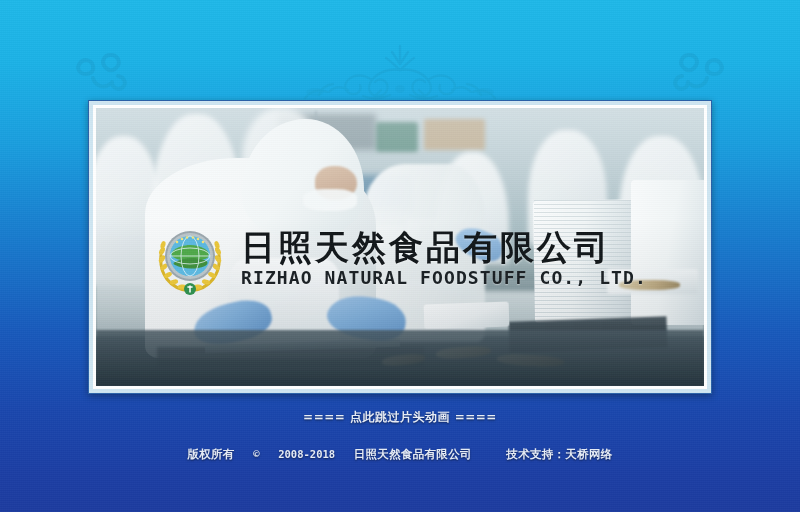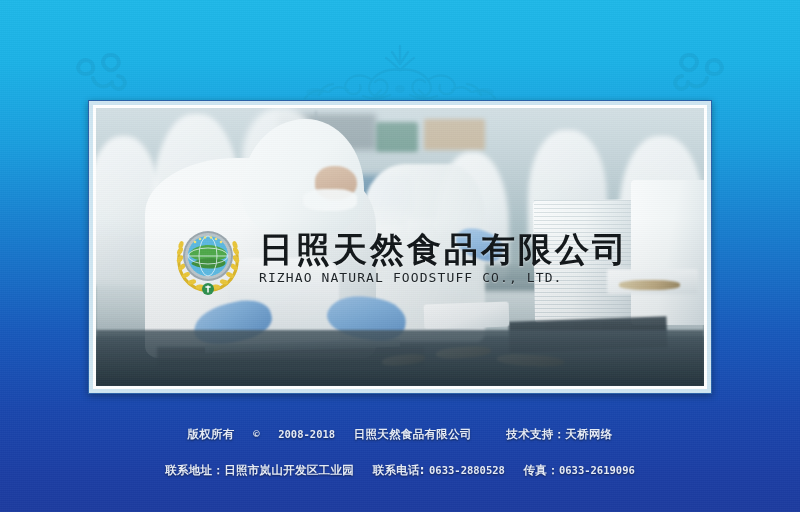--- a/index.html
+++ b/index.html
@@ -291,22 +291,22 @@
     font-size: 34px;
     font-weight: 700;
     color: #12171a;
     letter-spacing: 3px;
     font-family: "DejaVu Sans", "Liberation Sans", sans-serif;
     text-shadow: 0 1px 2px rgba(255,255,255,.45);
     white-space: nowrap;
   }
   #company-en {
     margin-top: 5px;
-    font-size: 13px;
-    font-weight: 400;
+    font-size: 18px;
+    font-weight: 700;
     color: #1a2024;
     letter-spacing: 1.1px;
     font-family: "DejaVu Sans Mono", "Liberation Mono", monospace;
     text-shadow: 0 1px 1px rgba(255,255,255,.4);
     white-space: nowrap;
   }
 
   
   #footer {
     position: absolute;
@@ -502,37 +502,30 @@
         </div>
         <div id="company-text">
           <div id="company-cn">日照天然食品有限公司</div>
           <div id="company-en">RIZHAO NATURAL FOODSTUFF CO., LTD.</div>
         </div>
       </div>
     </div>
   </div>
 
   <div id="footer">
+    <a id="skip-intro" href="#">==== 点此跳过片头动画 ====</a>
 
     <div class="foot-line">
       <span>版权所有</span>
       <span class="gap-sm"></span>
       <span class="num">©</span>
       <span class="gap-sm"></span>
       <span class="num">2008-2018</span>
       <span class="gap-sm"></span>
       <span>日照天然食品有限公司</span>
       <span class="gap"></span>
       <span>技术支持：</span><span>天桥网络</span>
     </div>
 
-    <div class="foot-line">
-      <span>联系地址：</span><span>日照市岚山开发区工业园</span>
-      <span class="gap-sm"></span>
-      <span>联系电话:</span>
-      <span class="num">0633-2880528</span>
-      <span class="gap-sm"></span>
-      <span>传真：</span><span class="num">0633-2619096</span>
-    </div>
   </div>
 
   <div id="texture"></div>
 </div>
 
 </body></html>

